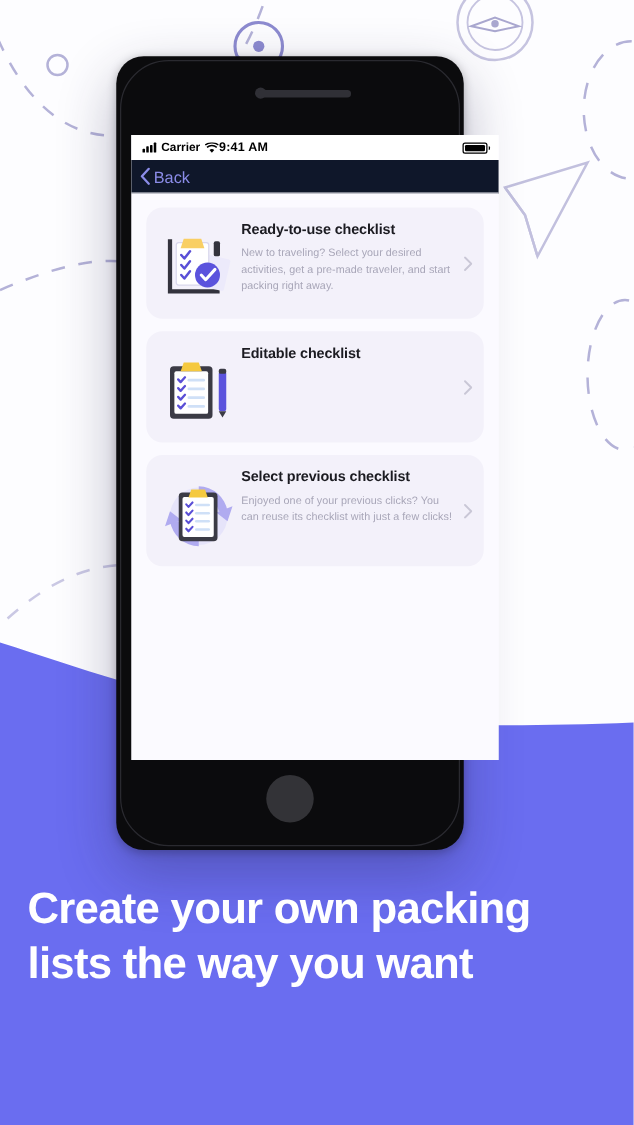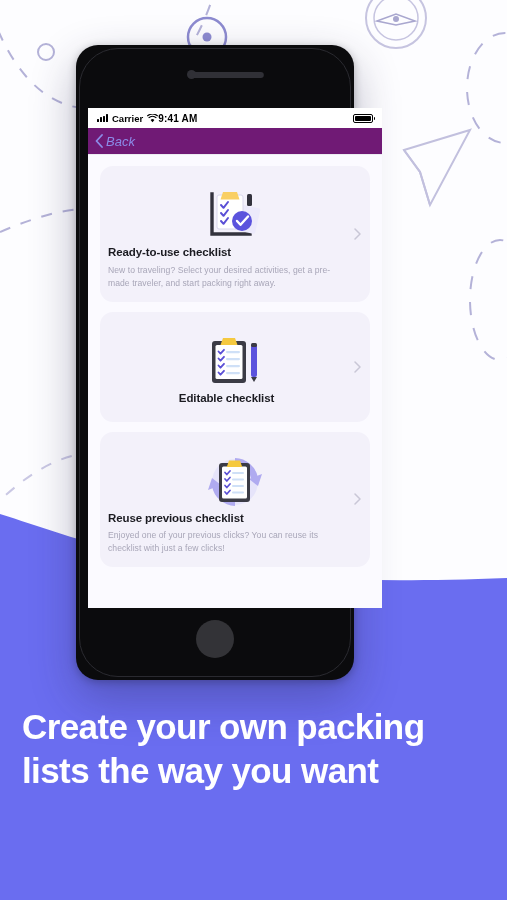--- a/index.html
+++ b/index.html
@@ -18,21 +18,21 @@
   #bg-purple-svg{
     position:absolute; left:0; top:440px; width:507px; height:460px;
   }
   #bg-decor-svg{
     position:absolute; left:0; top:0; width:507px; height:560px;
   }
 
   
   #phone{
     position:absolute;
-    left:76px; top:45px;
+    left:93px; top:45px;
     width:278px; height:635px;
     background:#0b0b0d;
     border-radius:22px;
     box-shadow:0 18px 46px rgba(40,36,80,.33), 0 2px 8px rgba(0,0,0,.25);
     z-index:5;
   }
   #phone-inner-edge{
     position:absolute; inset:3px;
     border-radius:39px;
     border:1px solid #2a2a30;
@@ -89,45 +89,43 @@
   }
   #battery::after{
     content:""; position:absolute; right:-3px; top:2.5px;
     width:1.5px;height:3px;background:#000;border-radius:0 1px 1px 0;
   }
   #battery i{ display:block;height:100%;width:100%;background:#000;border-radius:1px; }
 
   
   #nav-bar{
     height:27px;
-    background:#701a75;
+    background:#0f172a;
     display:flex; 
     padding-left:7px;
     border-bottom:1px solid #ececf2;
-    font-style:italic;
   }
   #back-button{
     display:flex; align-items:center; gap:3px;
     color:#8b8ce8; font-size:13px; cursor:pointer;
   }
   #back-chevron{ display:block; }
 
   
   #cards{
     padding:11px 12px;
     display:flex; flex-direction:column; gap:10px;
   }
   .card{
     background:#f3f1fa;
     border-radius:13px;
-    display:flex; align-items:center;
+    display:flex; align-items:flex-start;
     padding:11px 9px 12px 8px;
     cursor:pointer;
     position:relative;
-    flex-direction:column;
   }
   .card-icon{
     flex:0 0 68px; width:68px;
     display:flex; align-items:center; justify-content:center;
     padding-top:10px;
   }
   .card-body{ flex:1; padding-right:16px; }
   .card-title{
     font-size:11.5px; font-weight:bold; color:#1b1b21;
     line-height:1.28; letter-spacing:-.1px;
@@ -312,21 +310,21 @@
             </g>
             <g fill="#cfe0f7">
               <rect x="26" y="18" width="12" height="2" rx="1"></rect>
               <rect x="26" y="24.5" width="12" height="2" rx="1"></rect>
               <rect x="26" y="31" width="12" height="2" rx="1"></rect>
               <rect x="26" y="37.5" width="12" height="2" rx="1"></rect>
             </g>
           </svg>
         </div>
         <div class="card-body">
-          <div class="card-title">Reuse previous checklist</div>
+          <div class="card-title">Select previous checklist</div>
           <div class="card-desc">Enjoyed one of your previous clicks?  You can reuse its checklist with just a few clicks!</div>
         </div>
         <svg class="card-chevron" width="7" height="12" viewBox="0 0 7 12">
           <path d="M1 1 L6 6 L1 11" stroke="#c9c7d6" stroke-width="1.5" fill="none" stroke-linecap="round" stroke-linejoin="round"></path>
         </svg>
       </div>
 
     </div>
   </div>
 

